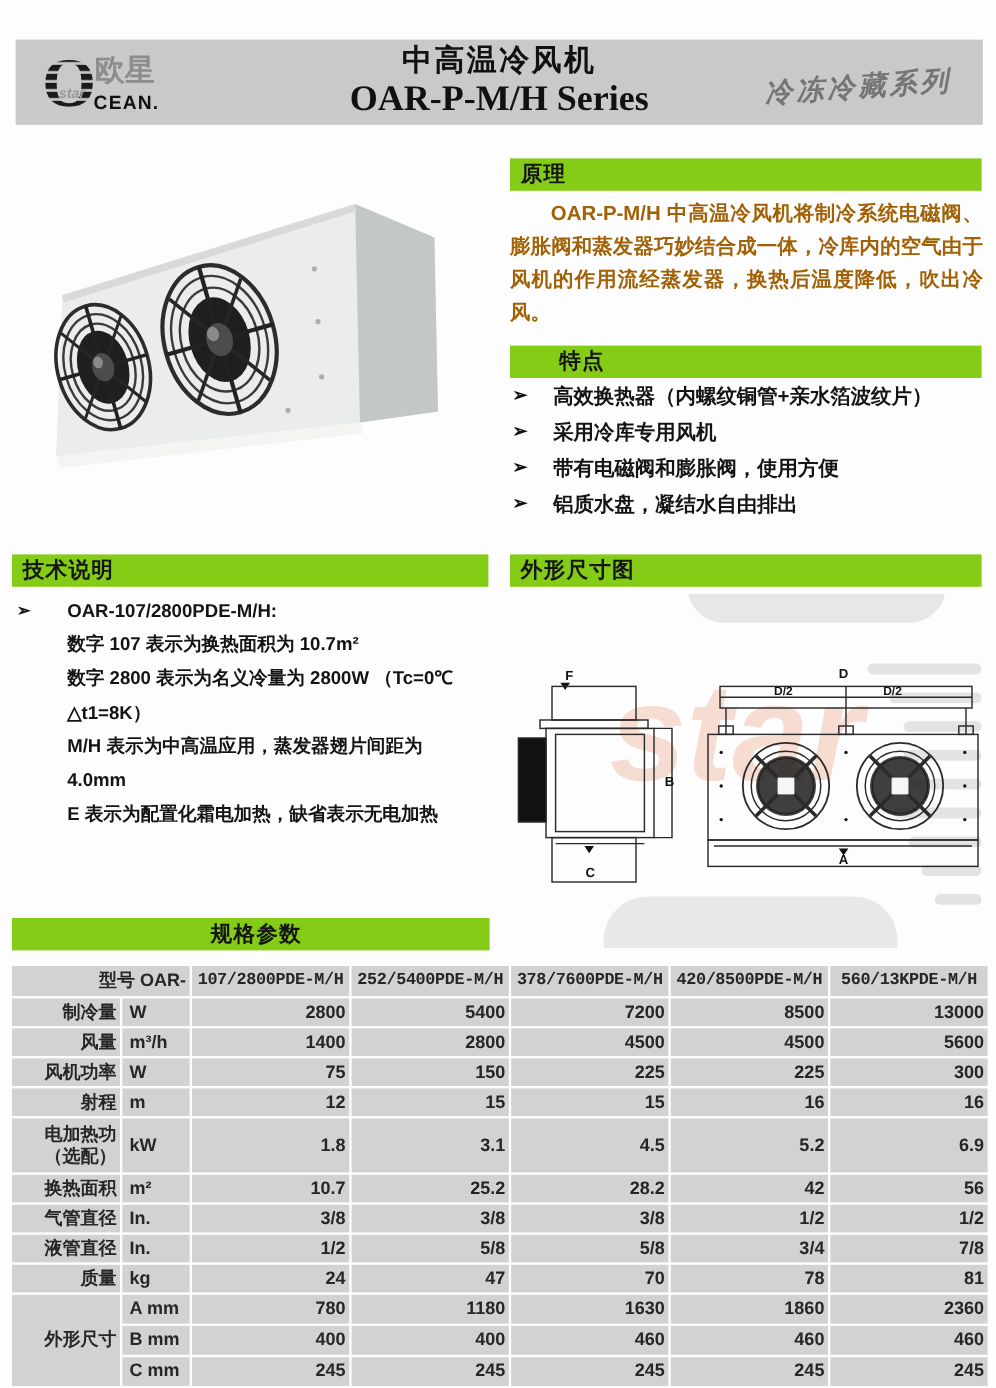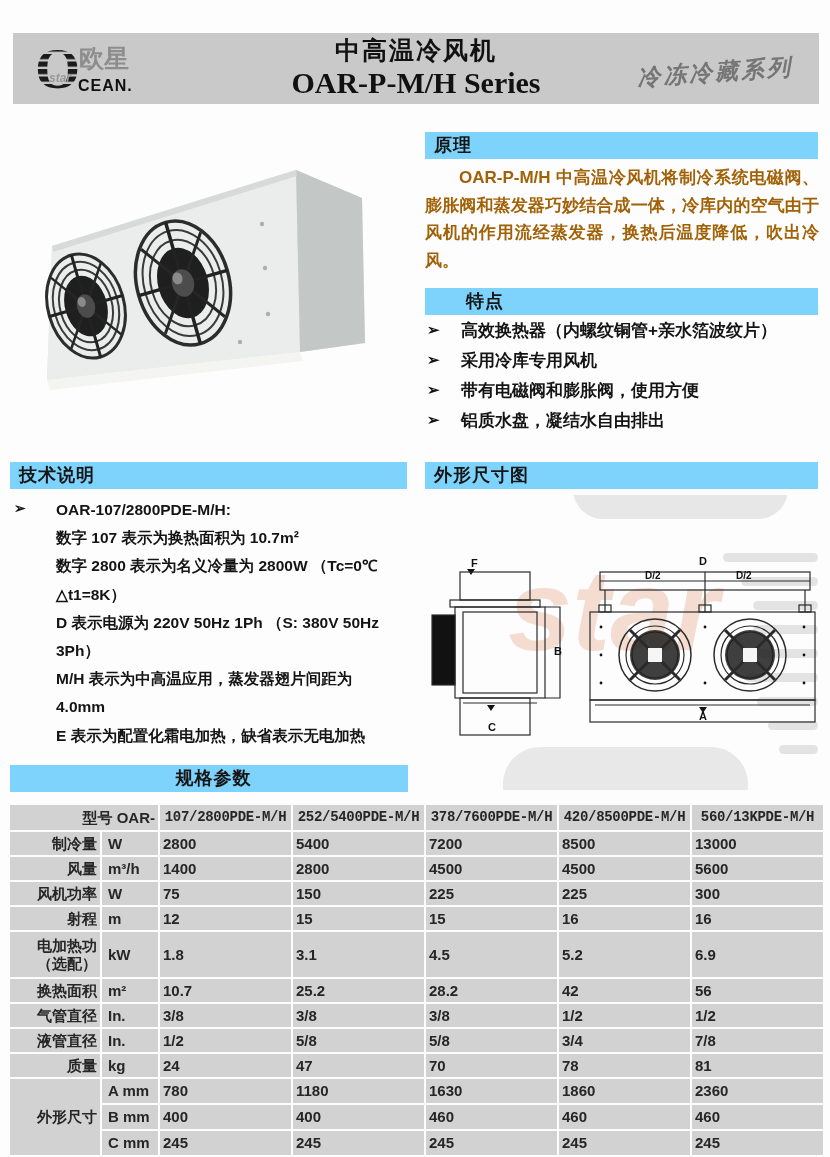--- a/index.html
+++ b/index.html
@@ -28,21 +28,21 @@
   }
   .series-label {
     position:absolute; right:26px; top:24px;
     font-family:"Liberation Serif", serif; font-style:italic; font-weight:700;
     font-size:23px; letter-spacing:3px; color:#757575;
     transform:rotate(-4deg);
   }
 
   
   .sec-bar {
-    position:absolute; background:#7dd3fc; color:#151515;
+    position:absolute; background:#84cc16; color:#151515;
     font-weight:700; font-size:18px; letter-spacing:1px;
     height:27px; line-height:27px; padding-left:9px;
   }
   .bar-principle   { left:425px; top:132px; width:393px; }
   .bar-features    { left:425px; top:288px; width:393px;padding-left:41px; }
   .bar-tech        { left:10px;  top:462px; width:397px; }
   .bar-dims        { left:425px; top:462px; width:393px; }
   .bar-specs       { left:10px;  top:765px; width:398px;text-align:center; }
 
   
@@ -72,21 +72,21 @@
   .spec-table {
     position:absolute; left:8px; top:803px; width:810px;
     border-collapse:separate; border-spacing:2px; table-layout:fixed;
   }
   .spec-table td {
     background:#d2d2d2; color:#262626; font-weight:700; font-size:15px;
     vertical-align:middle; padding:1px 3px; line-height:1.15;
   }
   .spec-table td.lbl  { text-align:right; padding-left:7px; }
   .spec-table td.unit { text-align:left; padding-left:6px; }
-  .spec-table td.val  { text-align:left; }
+  .spec-table td.val  { text-align:right; }
   .spec-table td.mod  { text-align:center; font-size:14px; letter-spacing:-0.3px;font-family:Liberation Mono, monospace; }
   .row-head td  { height:25px; }
   .row-std td   { height:23px; }
   .row-heat td  { height:45px; }
   .row-dim td   { height:24px; }
 </style>
 </head>
 <body>
 
 <div class="page">
@@ -180,21 +180,20 @@
   <div class="sec-bar bar-tech">技术说明</div>
   <div class="tech-block">
     <div class="tech-model">
       <span class="bullet">➢</span>
       <span>OAR-107/2800PDE-M/H:</span>
     </div>
     <div class="tech-lines">
       <div>数字 107 表示为换热面积为 10.7m²</div>
       <div>数字 2800 表示为名义冷量为 2800W （Tc=0℃</div>
       <div>△t1=8K）</div>
-      <div>D 表示电源为 220V 50Hz 1Ph （S: 380V 50Hz 3Ph）</div>
       <div>M/H 表示为中高温应用，蒸发器翅片间距为</div>
       <div>4.0mm</div>
       <div>E 表示为配置化霜电加热，缺省表示无电加热</div>
     </div>
   </div>
 
   <div class="sec-bar bar-dims">外形尺寸图</div>
   <div class="dims-figure">
     <svg width="395" height="295" viewBox="0 0 395 295">
 

